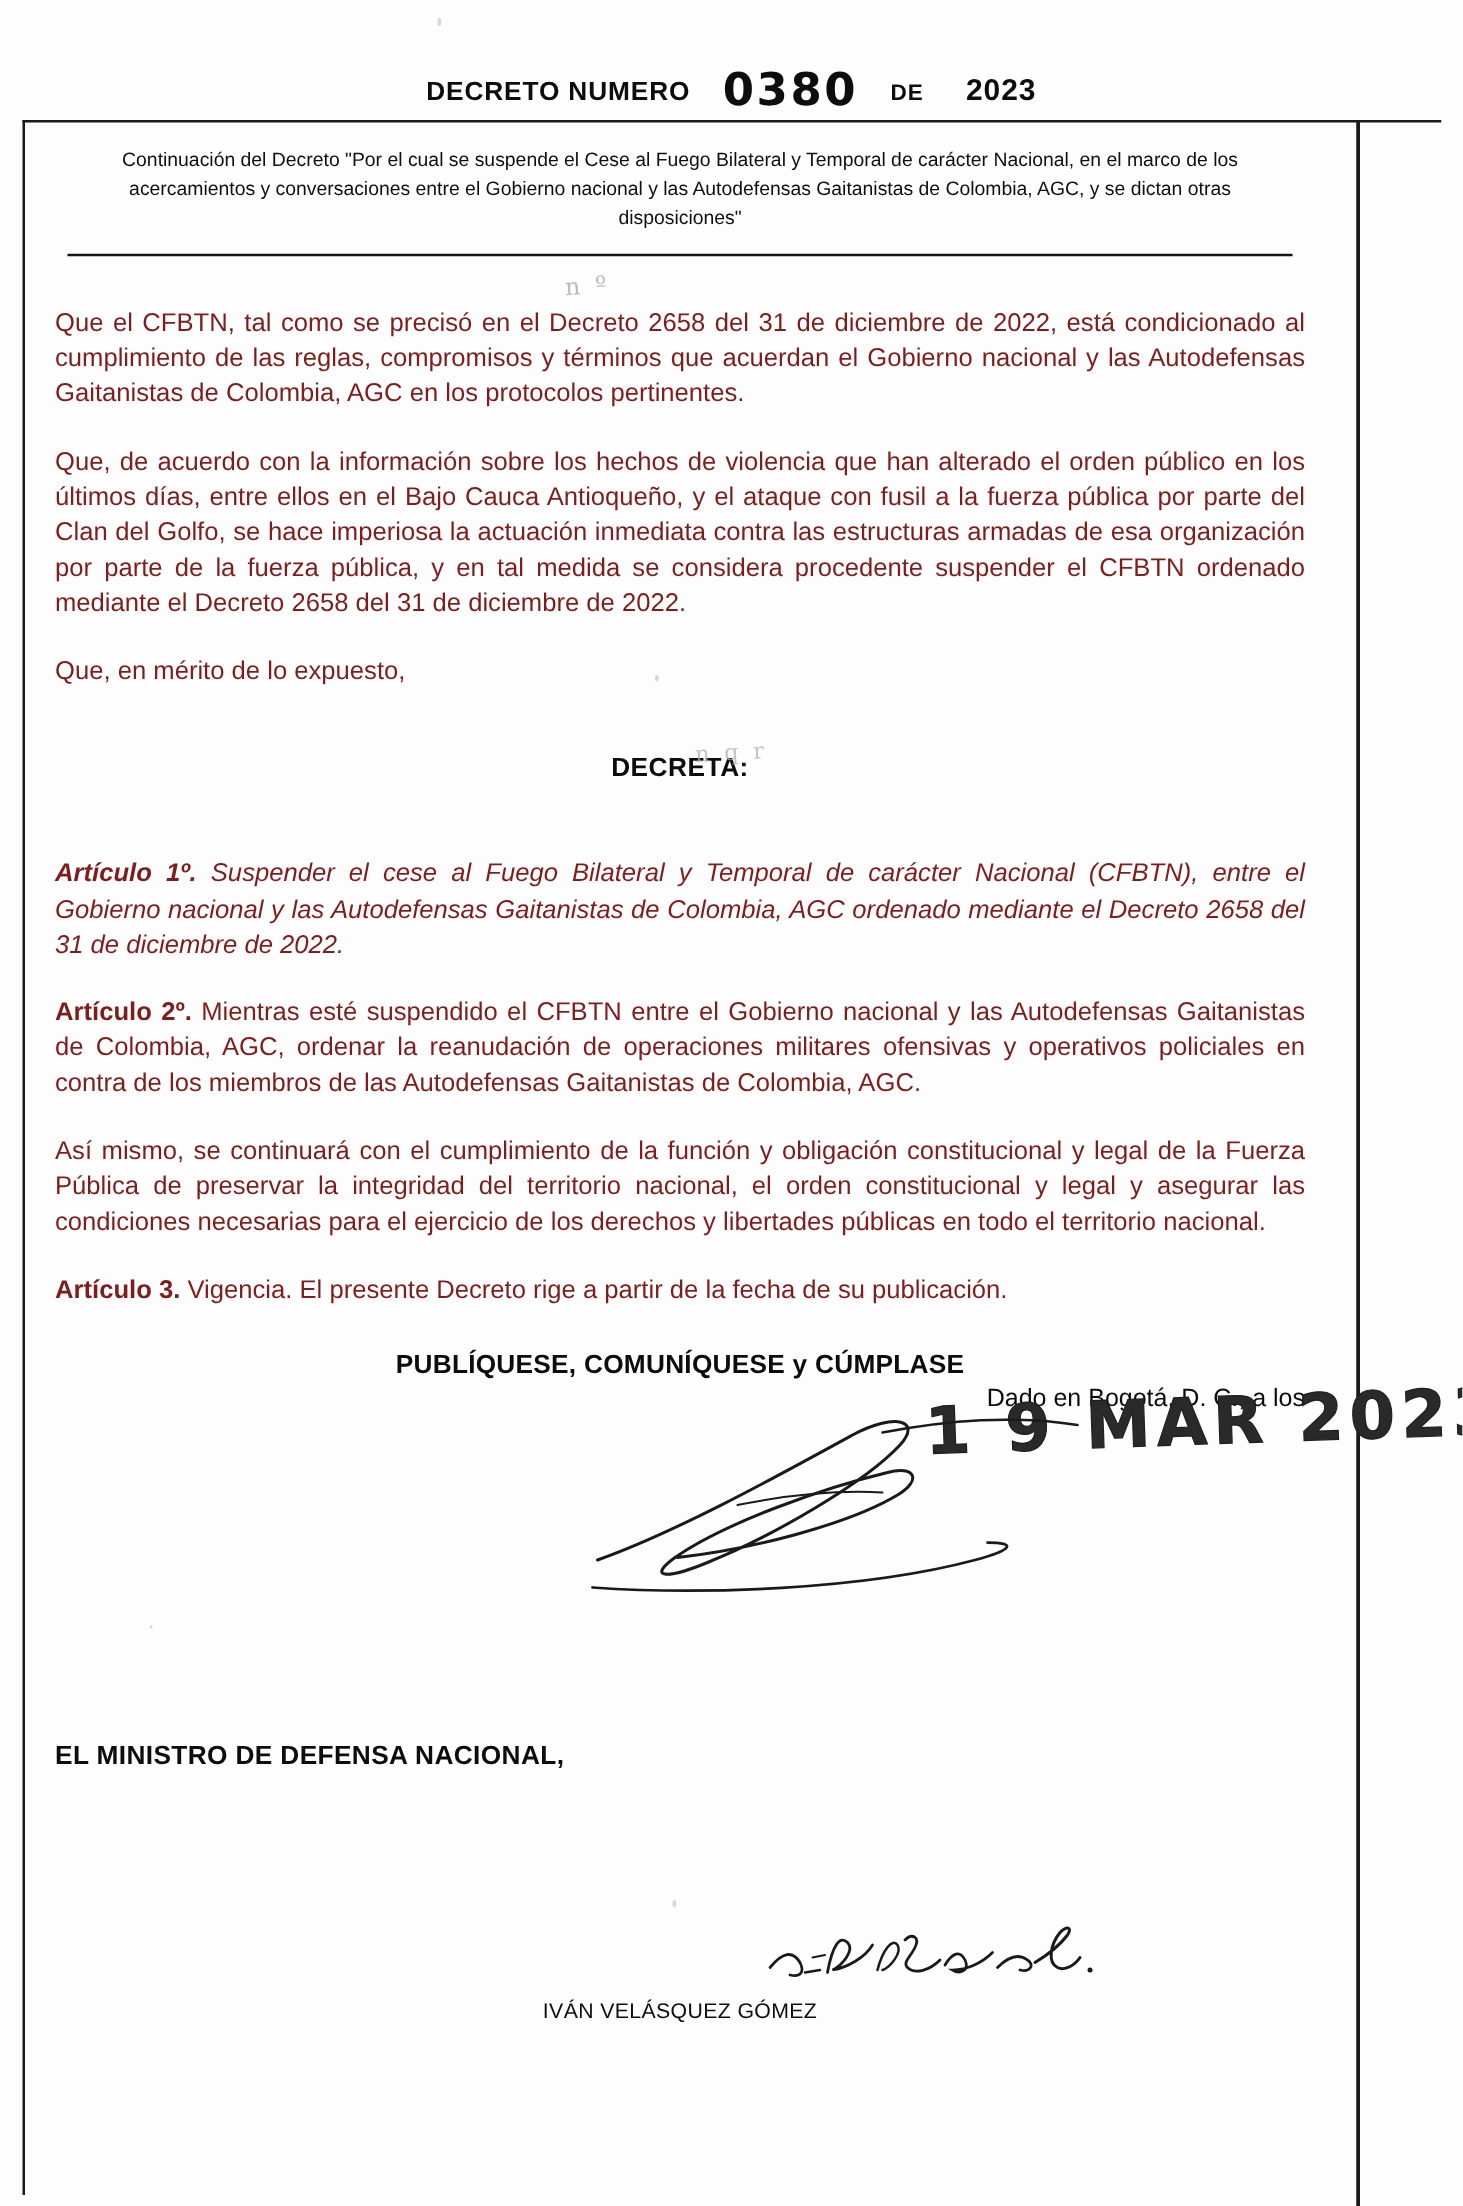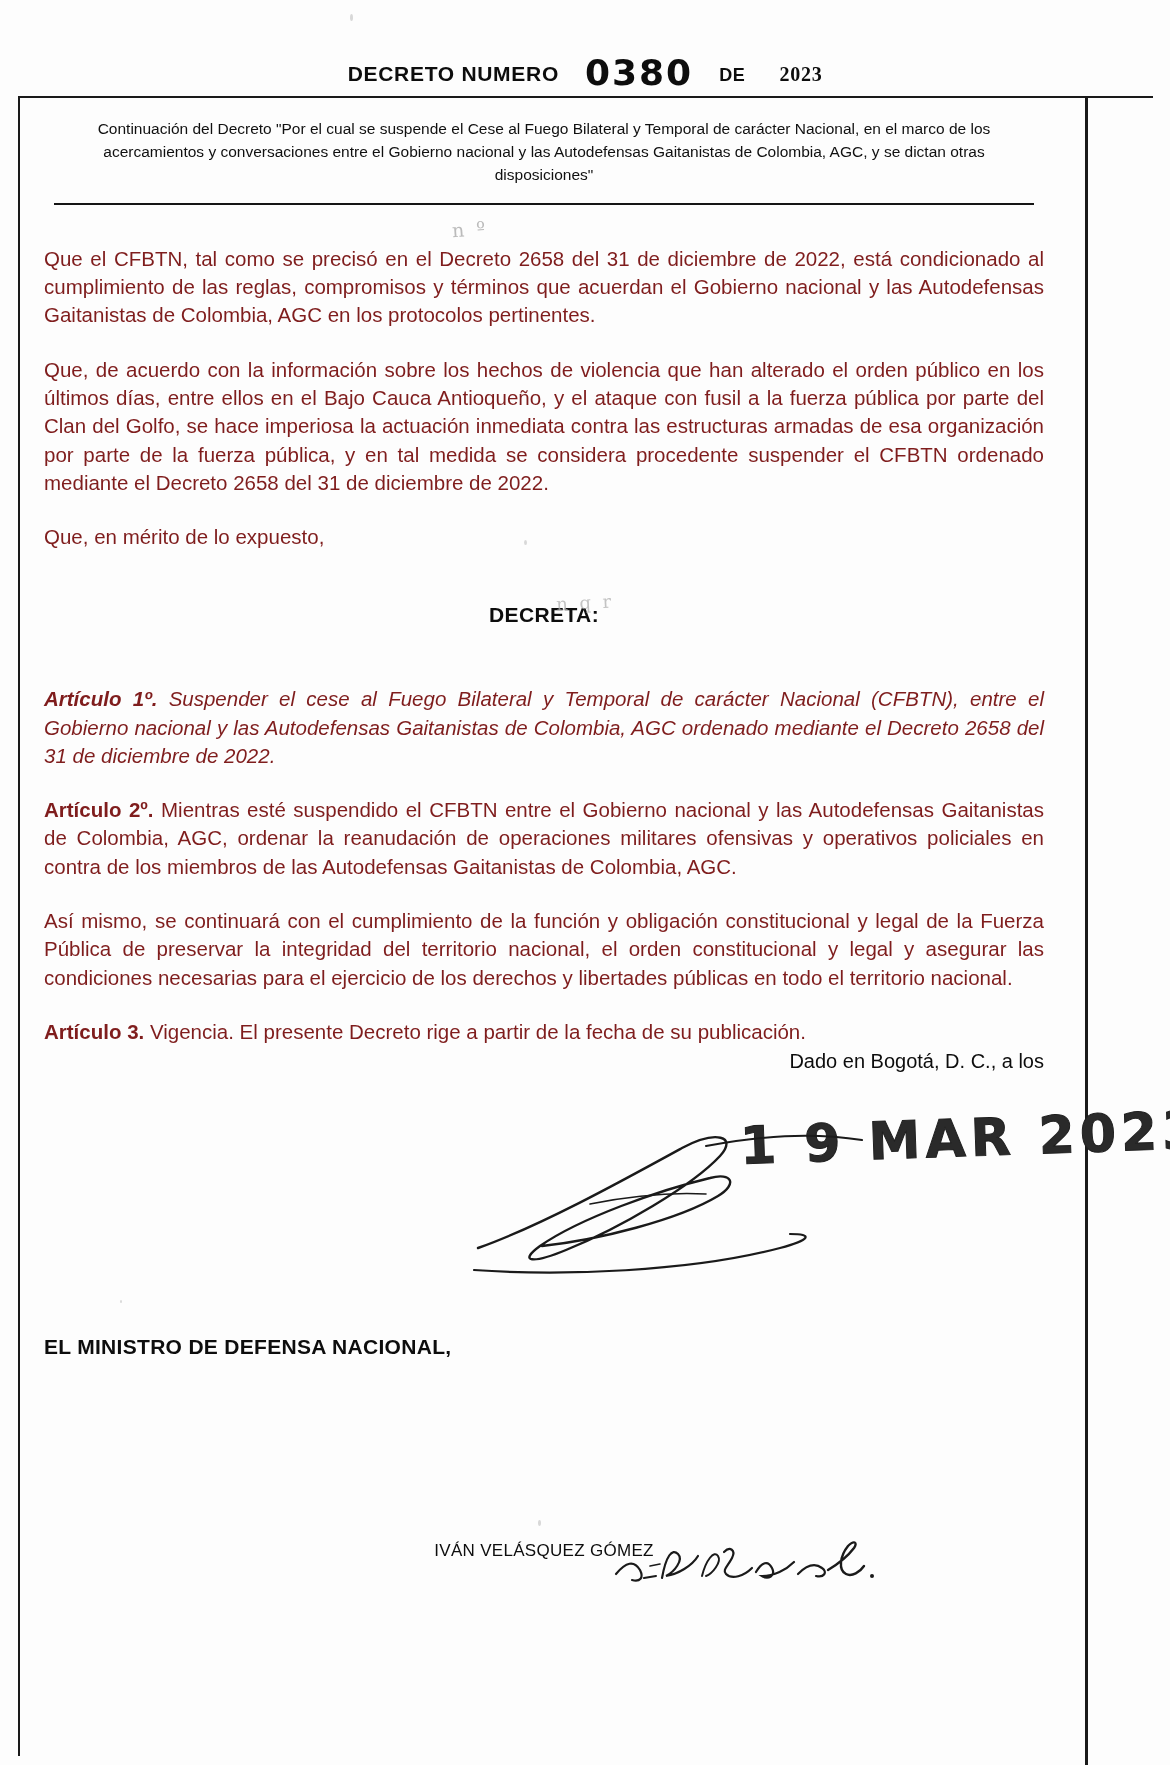--- a/index.html
+++ b/index.html
@@ -50,25 +50,24 @@
     top: 4px;
     font-family: "DejaVu Sans", sans-serif;
   }
   .hdr-de {
     font-size: 18px;
     font-weight: bold;
     letter-spacing: .7px;
     margin-left: 12px;
   }
   .hdr-year {
-    font-size: 20px;
+    font-size: 24px;
     font-weight: bold;
     letter-spacing: .7px;
     margin-left: 34px;
-    font-family: Liberation Serif, serif;
   }
 
   
   .frame-top {
     position: absolute;
     left: 18px;
     top: 96px;
     width: 1135px;
     height: 2px;
     background: #1a1a1a;
@@ -235,20 +234,21 @@
     <p class="para" style="">
       <span class="art-title">Artículo 2º.</span><span> Mientras esté suspendido el CFBTN entre el Gobierno nacional y las Autodefensas Gaitanistas de Colombia, AGC, ordenar la reanudación de operaciones militares ofensivas y operativos policiales en contra de los miembros de las Autodefensas Gaitanistas de Colombia, AGC.</span>
     </p>
 
     <p class="para">Así mismo, se continuará con el cumplimiento de la función y obligación constitucional y legal de la Fuerza Pública de preservar la integridad del territorio nacional, el orden constitucional y legal y asegurar las condiciones necesarias para el ejercicio de los derechos y libertades públicas en todo el territorio nacional.</p>
 
     <p class="para" style="margin-top:26px;">
       <span class="art-title">Artículo 3.</span><span> Vigencia. El presente Decreto rige a partir de la fecha de su publicación.</span>
     </p>
 
+    <div class="publiquese">PUBLÍQUESE, COMUNÍQUESE y CÚMPLASE</div>
     <div class="dado">Dado en Bogotá, D. C., a los</div>
 
     <div class="ministro" style="margin-top:262px;">EL MINISTRO DE DEFENSA NACIONAL,</div>
 
     <div class="signer-name" style="margin-top:182px;">IVÁN VELÁSQUEZ GÓMEZ</div>
   </div>
 
   <div class="hw hw-initials-1">n º</div>
   <div class="hw hw-initials-2">n q r</div>
 

